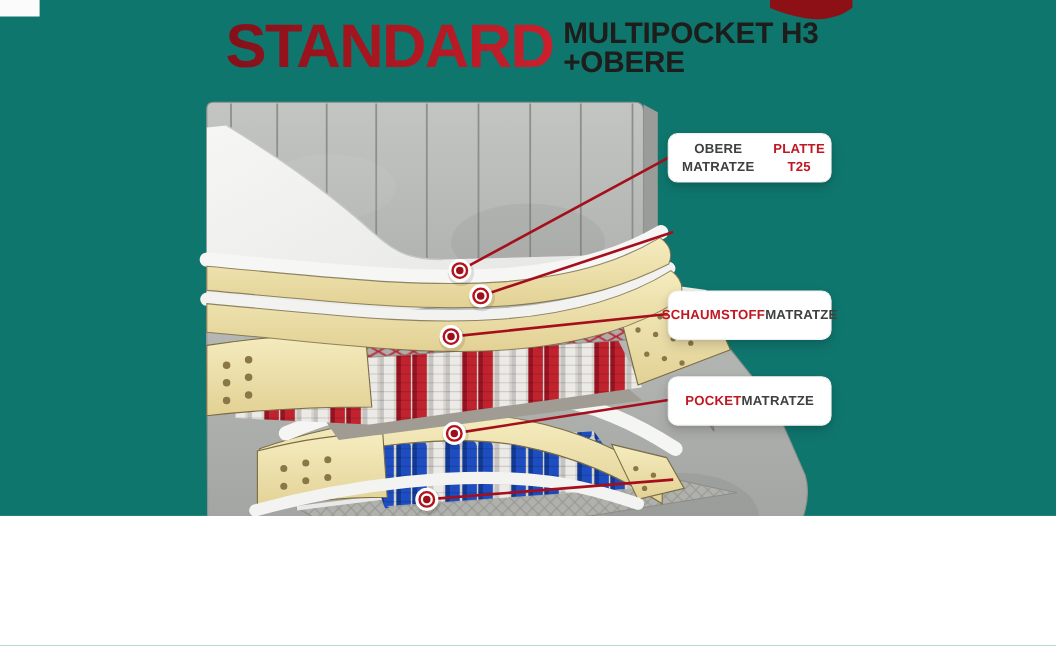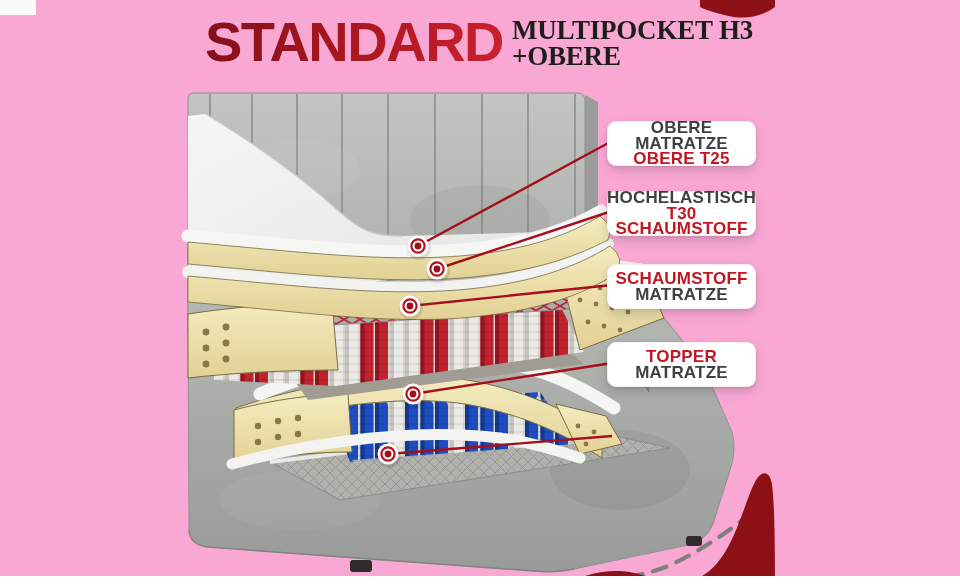--- a/index.html
+++ b/index.html
@@ -1,36 +1,36 @@
 <!DOCTYPE html>
 <html><head>
 <meta charset="utf-8">
 <style>
   html,body{margin:0;padding:0;background:#ffffff;}
-  .canvas{position:relative;width:960px;height:576px;background:#f9a8d4;overflow:hidden;
+  .canvas{position:relative;width:960px;height:469px;background:#0f766e;overflow:hidden;
           font-family:"Liberation Sans",sans-serif;}
   svg{position:absolute;left:0;top:0;}
 
   
   .title-main{position:absolute;left:205px;top:14px;margin:0;font-size:56px;line-height:56px;
               font-weight:bold;letter-spacing:-1.5px;color:#b5121c;}
   @supports (-webkit-background-clip:text){
     .title-main{background:linear-gradient(90deg,#83101a 0%,#a8161f 45%,#cb202e 100%);
                 -webkit-background-clip:text;background-clip:text;color:transparent;}
   }
   .title-sub{position:absolute;left:512px;top:17px;font-size:27px;line-height:26px;
-             font-weight:bold;color:#1d1d1b;letter-spacing:-0.2px;font-family:Liberation Serif, serif;}
+             font-weight:bold;color:#1d1d1b;letter-spacing:-0.2px;}
   .title-sub span{display:block;}
 
   
   .label-card{position:absolute;left:607px;width:147px;height:43px;background:#fff;
               border-radius:9px;border:1px solid #f0f0f0;
               box-shadow:0 5px 11px rgba(0,0,0,.15),0 1px 3px rgba(0,0,0,.07);
-              display:flex;flex-direction:column;align-items:center;justify-content:center;
-              text-align:center;font-size:17px;font-weight:bold;line-height:15.5px;
+              display:flex;flex-direction:row;align-items:center;justify-content:center;
+              text-align:center;font-size:12px;font-weight:bold;line-height:15.5px;
               letter-spacing:.2px;}
   .lbl-line[data-tone="dark"]{color:#3f4040;}
   .lbl-line[data-tone="red"]{color:#c01823;}
 </style>
 </head>
 <body>
 
 <div class="canvas">
 
   <svg width="960" height="587" viewBox="0 0 960 587">
@@ -240,28 +240,24 @@
   </svg>
 
   <h1 class="title-main">STANDARD</h1>
   <div class="title-sub">
     <span>MULTIPOCKET H3</span>
     <span>+OBERE</span>
   </div>
 
   <div class="label-card" style="top:121px">
     <span class="lbl-line" data-tone="dark">OBERE MATRATZE</span>
-    <span class="lbl-line" data-tone="red">OBERE T25</span>
-  </div>
-  <div class="label-card" style="top:191px">
-    <span class="lbl-line" data-tone="dark">HOCHELASTISCH</span>
-    <span class="lbl-line" data-tone="red">T30 SCHAUMSTOFF</span>
+    <span class="lbl-line" data-tone="red">PLATTE T25</span>
   </div>
   <div class="label-card" style="top:264px">
     <span class="lbl-line" data-tone="red">SCHAUMSTOFF</span>
     <span class="lbl-line" data-tone="dark">MATRATZE</span>
   </div>
   <div class="label-card" style="top:342px">
-    <span class="lbl-line" data-tone="red">TOPPER</span>
+    <span class="lbl-line" data-tone="red">POCKET</span>
     <span class="lbl-line" data-tone="dark">MATRATZE</span>
   </div>
 
 </div>
 
 </body></html>

